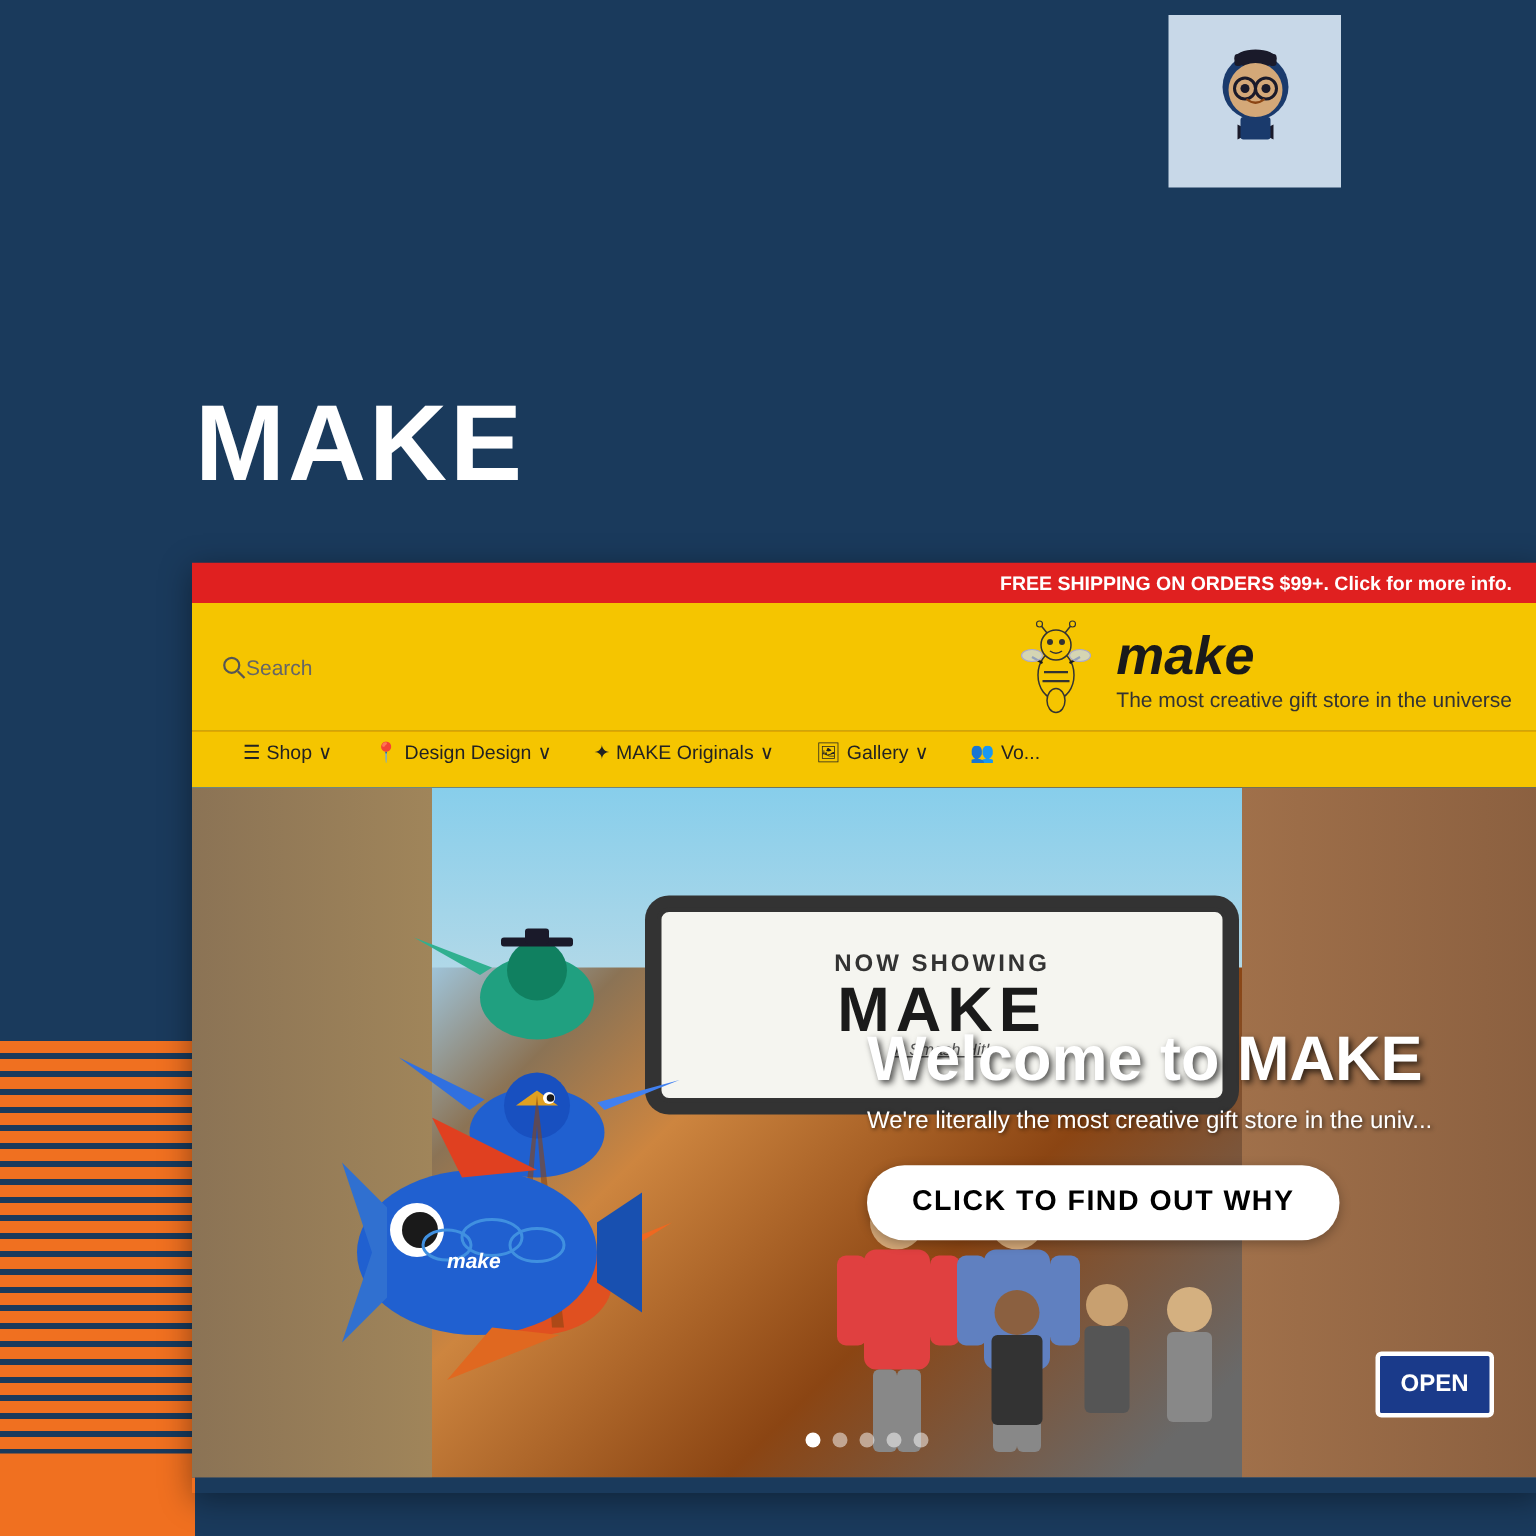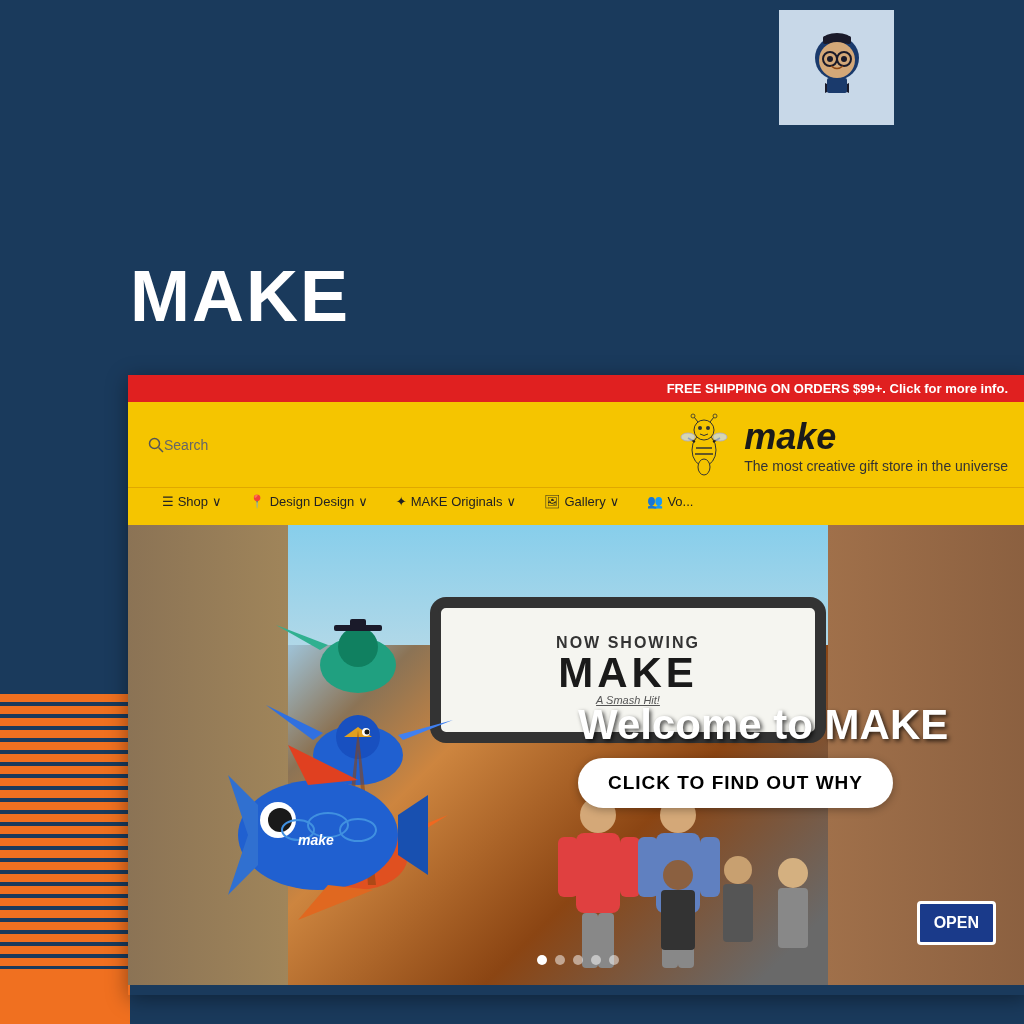--- a/index.html
+++ b/index.html
@@ -569,20 +569,21 @@
         <circle cx="110" cy="35" r="14" fill="#c8a070"></circle>
         <rect x="95" y="49" width="30" height="58" rx="4" fill="#555"></rect>
         <circle cx="165" cy="38" r="15" fill="#d4b080"></circle>
         <rect x="150" y="53" width="30" height="60" rx="4" fill="#888"></rect>
       </svg>
 
       <div class="open-sign">OPEN</div>
 
       <div class="welcome-overlay">
         <div class="welcome-title">Welcome to MAKE</div>
+        <div class="welcome-sub">We're literally the most creative gift store in the univ...</div>
         <div class="cta-button">CLICK TO FIND OUT WHY</div>
       </div>
 
       <div class="carousel-dots">
         <div class="dot active"></div>
         <div class="dot"></div>
         <div class="dot"></div>
         <div class="dot"></div>
         <div class="dot"></div>
       </div>

